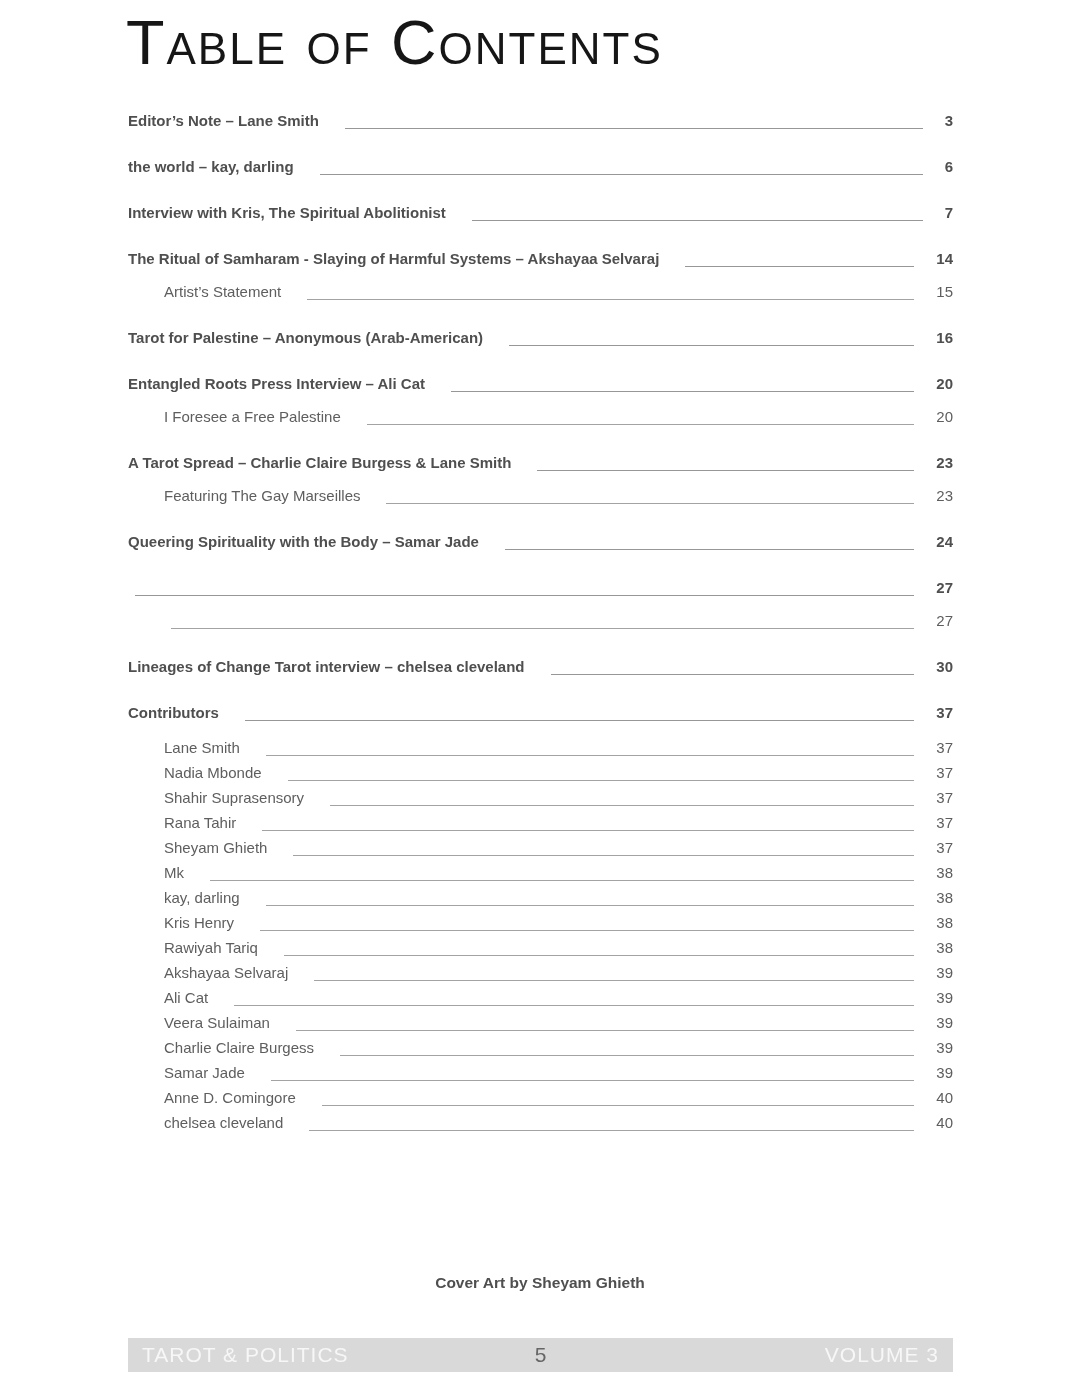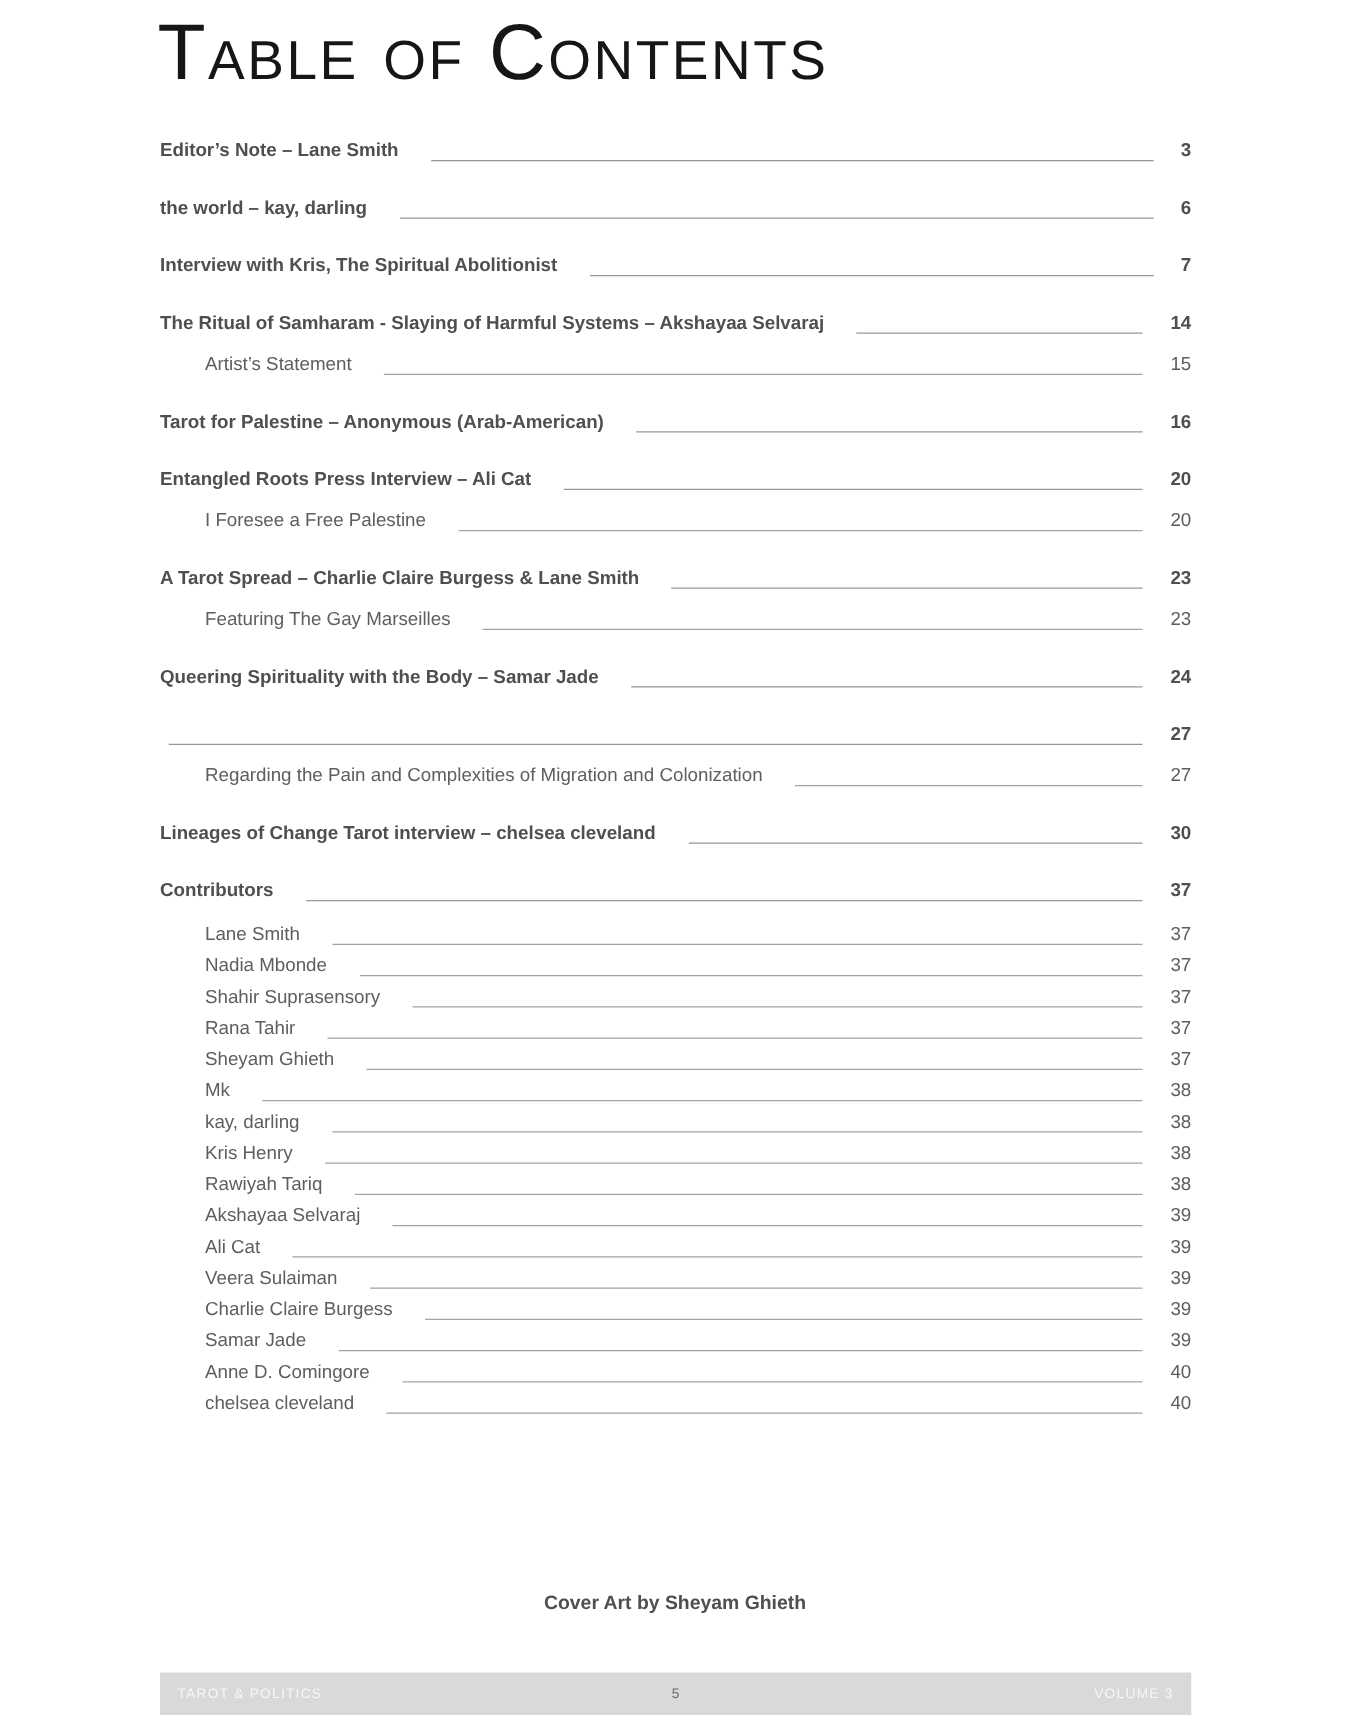--- a/index.html
+++ b/index.html
@@ -83,21 +83,21 @@
     left: 128px;
     top: 1338px;
     width: 825px;
     height: 34px;
     background: #d9d9d9;
     box-sizing: border-box;
     padding: 0 14px;
     display: flex;
     align-items: center;
     justify-content: space-between;
-    font-size: 11px;
+    font-size: 21px;
   }
   .footer-left, .footer-right {
     color: #f7f7f7;
     letter-spacing: 1px;
   }
   .footer-page {
     position: absolute;
     left: 50%;
     transform: translateX(-50%);
     color: #666666;
@@ -178,21 +178,20 @@
     <span class="toc-leader"></span>
     <span class="toc-page">24</span>
   </div>
 
   <div class="toc-row main">
     <span class="toc-leader"></span>
     <span class="toc-page">27</span>
   </div>
 
   <div class="toc-row sub">
-    <span class="toc-label">Regarding the Pain and Complexities of Migration and Colonization</span>
     <span class="toc-leader"></span>
     <span class="toc-page">27</span>
   </div>
 
   <div class="toc-row main">
     <span class="toc-label">Lineages of Change Tarot interview – chelsea cleveland</span>
     <span class="toc-leader"></span>
     <span class="toc-page">30</span>
   </div>
 

